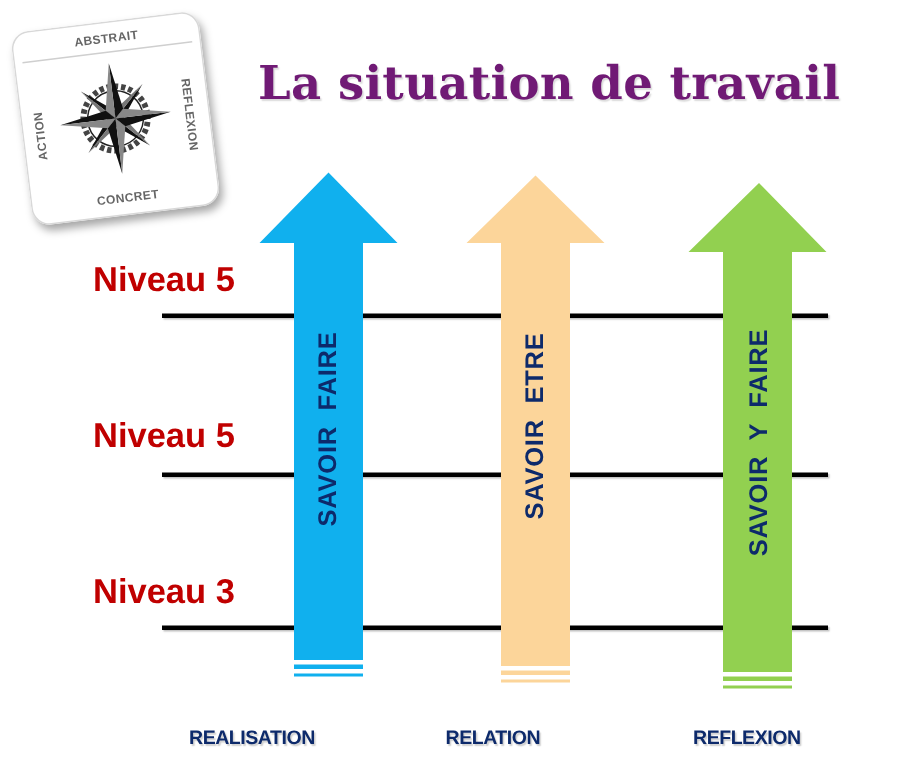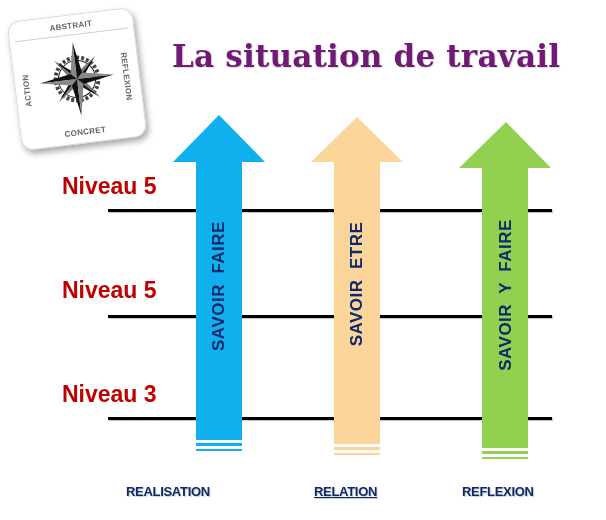--- a/index.html
+++ b/index.html
@@ -90,14 +90,14 @@
     <rect x="482" y="451" width="46" height="3" fill="#92d050"></rect>
     <rect x="482" y="457" width="46" height="2" fill="#92d050"></rect>
   </g>
 </svg>
 
 <div class="arrow-text" style="left:219px; top:286px;">SAVOIR  FAIRE</div>
 <div class="arrow-text" style="left:357px; top:284px;">SAVOIR  ETRE</div>
 <div class="arrow-text" style="left:506px; top:295px;">SAVOIR  Y  FAIRE</div>
 
 <div class="abs bottom-label" style="left:126px;">REALISATION</div>
-<div class="abs bottom-label" style="left:314px;text-decoration:underline;">RELATION</div>
+<div class="abs bottom-label" style="left:297px;">RELATION</div>
 <div class="abs bottom-label" style="left:462px;">REFLEXION</div>
 
 </body></html>

